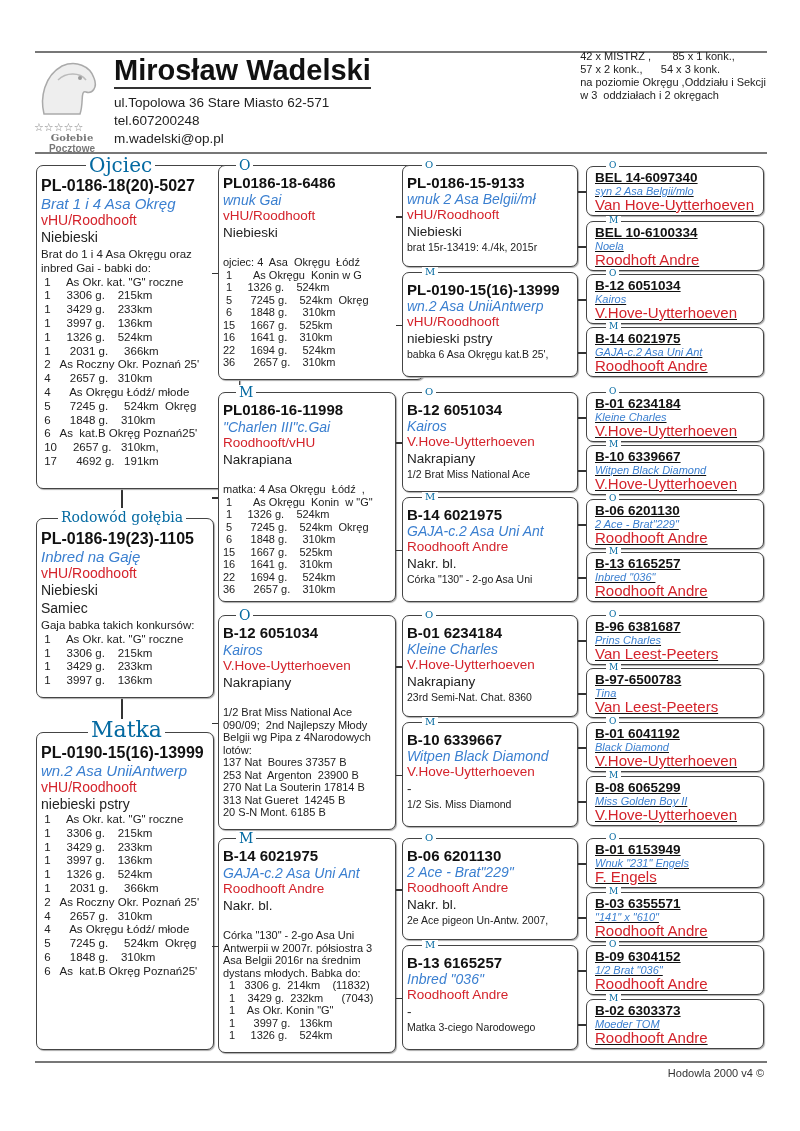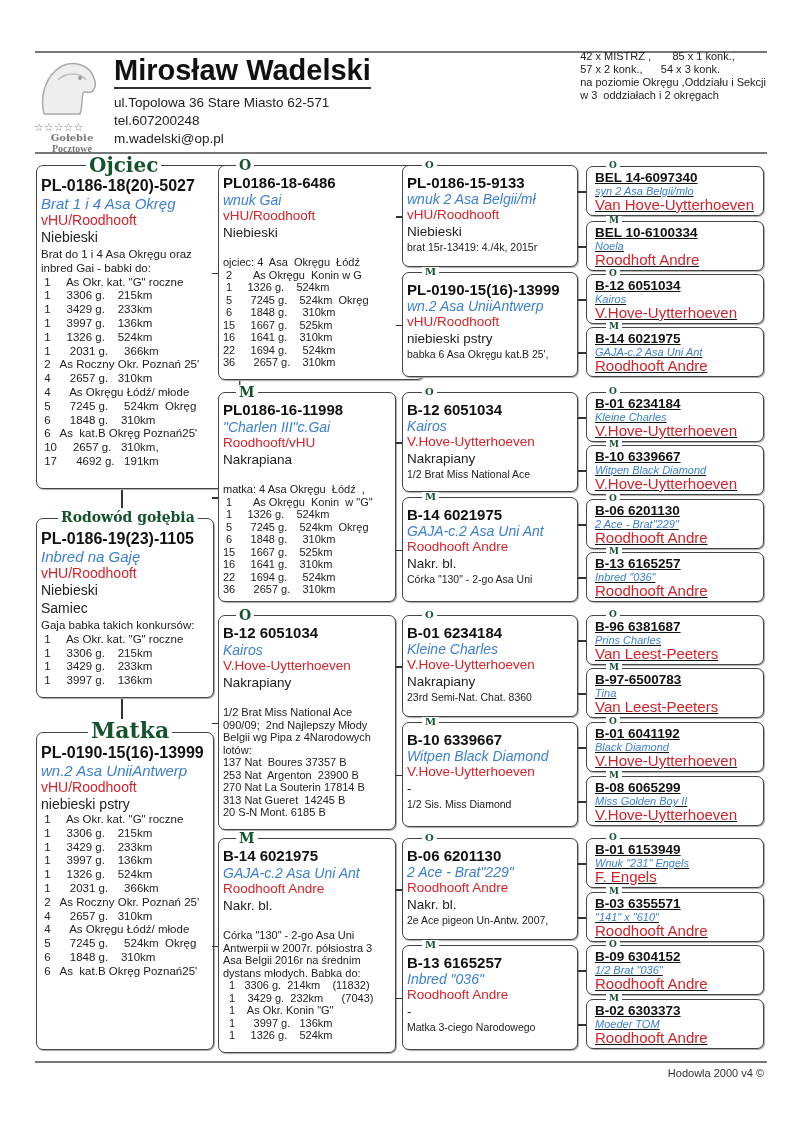--- a/index.html
+++ b/index.html
@@ -4,21 +4,21 @@
 <style>
   html,body{margin:0;padding:0;background:#fff;}
   body{width:800px;height:1131px;position:relative;overflow:hidden;font-family:"Liberation Sans",sans-serif;color:#111;}
   .hr{position:absolute;left:35px;width:732px;height:2px;background:#777;}
   .logo{position:absolute;left:36px;top:58px;width:72px;height:92px;}
   .owner-name{position:absolute;left:114px;top:55px;font-size:29px;font-weight:bold;color:#111;border-bottom:2px solid #333;line-height:30px;padding-bottom:2px;}
   .owner-line{position:absolute;left:114px;font-size:13.5px;color:#222;}
   .ach{position:absolute;right:34px;top:50px;text-align:left;font-size:11px;line-height:13px;color:#222;}
   .ach div{white-space:pre;}
   .box{position:absolute;border:1.4px solid #444;border-radius:7px;background:#fff;box-sizing:border-box;padding:2px 4px;overflow:hidden;box-shadow:1px 1px 1px #aaa;}
-  .legend{position:absolute;background:#fff;font-family:"DejaVu Serif",serif;font-weight:bold;color:#14532d;padding:0 3px;line-height:1;}
+  .legend{position:absolute;background:#fff;font-family:"DejaVu Serif",serif;font-weight:normal;color:#0369a1;padding:0 3px;line-height:1;}
   .ring{font-weight:bold;color:#111;white-space:nowrap;}
   .nm{font-style:italic;color:#3a7fd0;white-space:nowrap;}
   .br{color:#d4232b;white-space:nowrap;}
   .col{color:#222;white-space:nowrap;}
   .note{color:#222;}
   .note div{white-space:pre;}
   .conn{position:absolute;background:#333;}
   .footer{position:absolute;right:36px;top:1067px;font-size:11px;color:#333;padding-left:12px;}
   
   .b1 .ring{font-size:16px;line-height:19px;}
@@ -48,21 +48,21 @@
 <div class="hr" style="top:152px;"></div>
 
 <div class="logo">
   <svg width="72" height="60" viewBox="0 0 72 60">
     <path d="M8 56 C4 40 8 18 26 8 C40 2 54 8 58 20 C62 30 56 36 50 34 C44 32 48 44 44 56 Z" fill="#eee" stroke="#aaa" stroke-width="1.5"></path>
     <path d="M22 22 C30 14 44 14 50 22" fill="none" stroke="#bbb" stroke-width="1.5"></path>
     <circle cx="44" cy="20" r="2" fill="#999"></circle>
   </svg>
   <div style="font-size:11px;color:#888;line-height:10px;margin-left:-2px;">☆☆☆☆☆</div>
   <div style="font-family:'DejaVu Serif',serif;font-weight:bold;font-size:10px;color:#777;text-align:center;line-height:11px;">Gołebie</div>
-  <div style="font-family:Liberation Serif, serif;font-weight:bold;font-size:10px;color:#777;text-align:center;line-height:11px;">Pocztowe</div>
+  <div style="font-family:Liberation Sans, sans-serif;font-weight:bold;font-size:10px;color:#777;text-align:center;line-height:11px;">Pocztowe</div>
 </div>
 
 <div class="owner-name">Mirosław Wadelski</div>
 <div class="owner-line" style="top:95px;">ul.Topolowa 36 Stare Miasto 62-571</div>
 <div class="owner-line" style="top:113px;">tel.607200248</div>
 <div class="owner-line" style="top:131px;">m.wadelski@op.pl</div>
 
 <div class="ach">
   <div>42 x MISTRZ ,       85 x 1 konk.,</div>
   <div>57 x 2 konk.,      54 x 3 konk.</div>
@@ -146,21 +146,21 @@
 <div class="hr" style="top:1061px;"></div>
 <div class="footer">Hodowla 2000 v4 ©</div>
 
 <div class="box b2" style="left: 218px; top: 165px; width: 206px; height: 215px;">
     <div class="ring">PL0186-18-6486</div>
     <div class="nm">wnuk Gai</div>
     <div class="br">vHU/Roodhooft</div>
     <div class="col">Niebieski</div>
     <div class="note">
       <div>ojciec: 4  Asa  Okręgu  Łódź</div>
-      <div> 2       As Okręgu  Konin w G</div>
+      <div> 1       As Okręgu  Konin w G</div>
       <div> 1     1326 g.    524km</div>
       <div> 5      7245 g.    524km  Okręg</div>
       <div> 6      1848 g.     310km</div>
       <div>15     1667 g.    525km</div>
       <div>16     1641 g.    310km</div>
       <div>22     1694 g.     524km</div>
       <div>36      2657 g.    310km</div>
     </div>
   </div>
 <div class="legend" style="left: 236px; top: 158px; font-size: 14px;">O</div>

